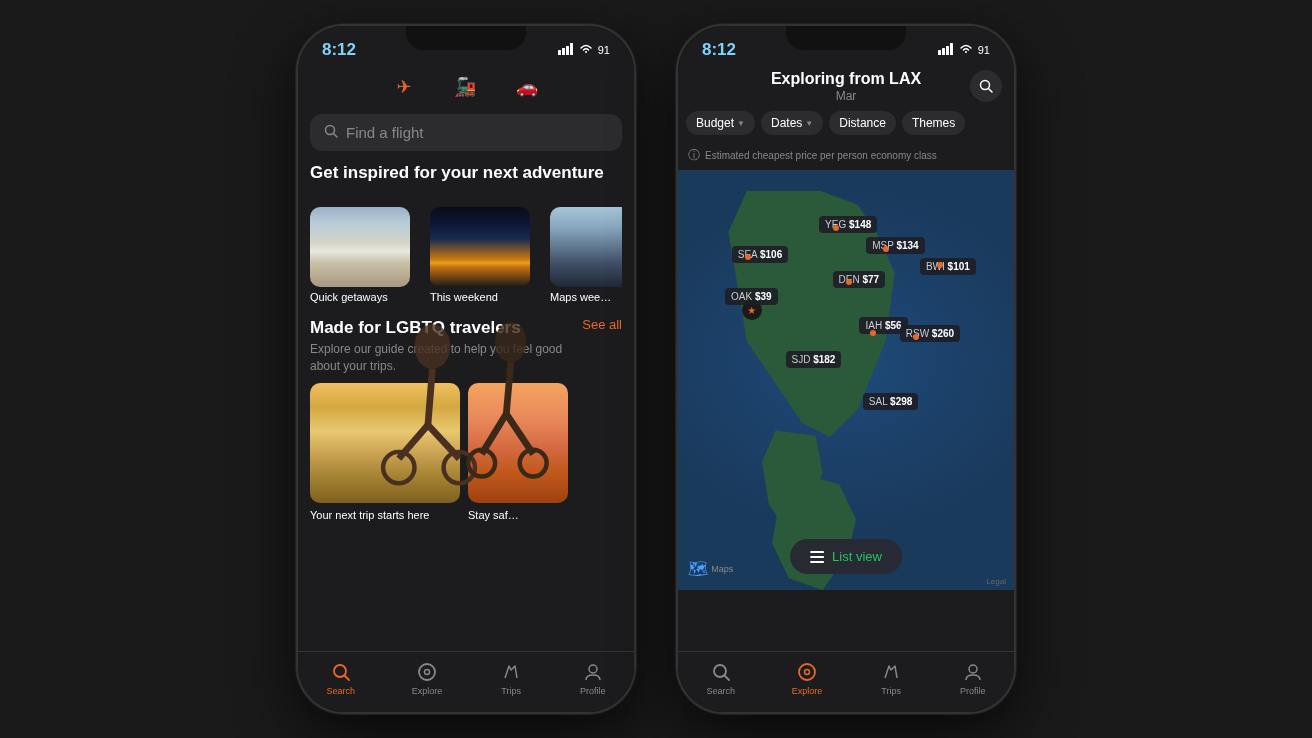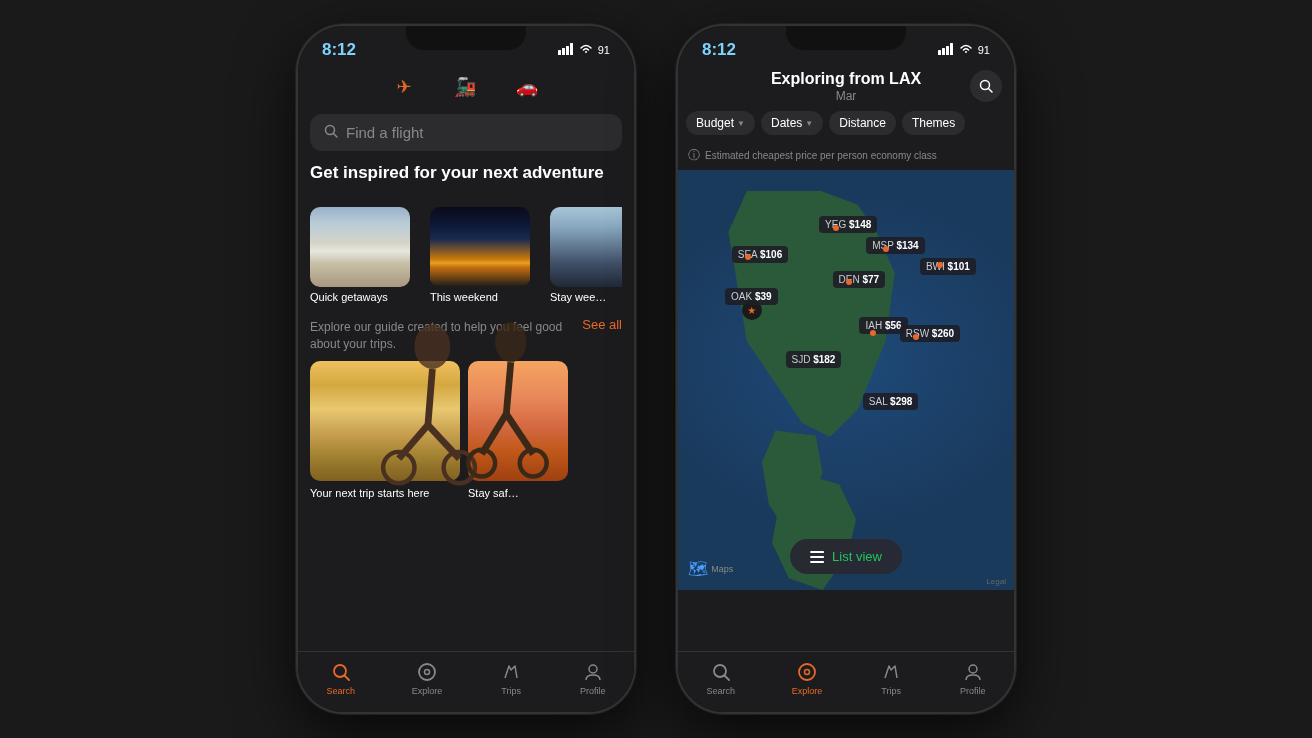--- a/index.html
+++ b/index.html
@@ -614,28 +614,29 @@
           <div class="card">
             <div class="card-img card-img-city-night">
               <div class="city-night-sky"></div>
             </div>
             <div class="card-label">This weekend</div>
           </div>
           <div class="card">
             <div class="card-img card-img-building">
               <div class="city-building-scene"></div>
             </div>
-            <div class="card-label">Stay wee…</div>
+            <div class="card-label">Maps wee…</div>
           </div>
         </div>
       </div>
 
       <div class="lgbtq-section">
         <div class="lgbtq-header">
           <div>
+            <div class="lgbtq-title">Made for LGBTQ travelers</div>
             <div class="lgbtq-subtitle">Explore our guide created to help you feel good about your trips.</div>
           </div>
           <div class="see-all-link">See all</div>
         </div>
 
         <div class="lgbtq-images-row">
           <div class="lgbtq-img">
             <div class="lgbtq-street-scene">
 
               <svg width="100%" height="100%" viewBox="0 0 150 120" style="position:absolute;top:0;left:0;">

